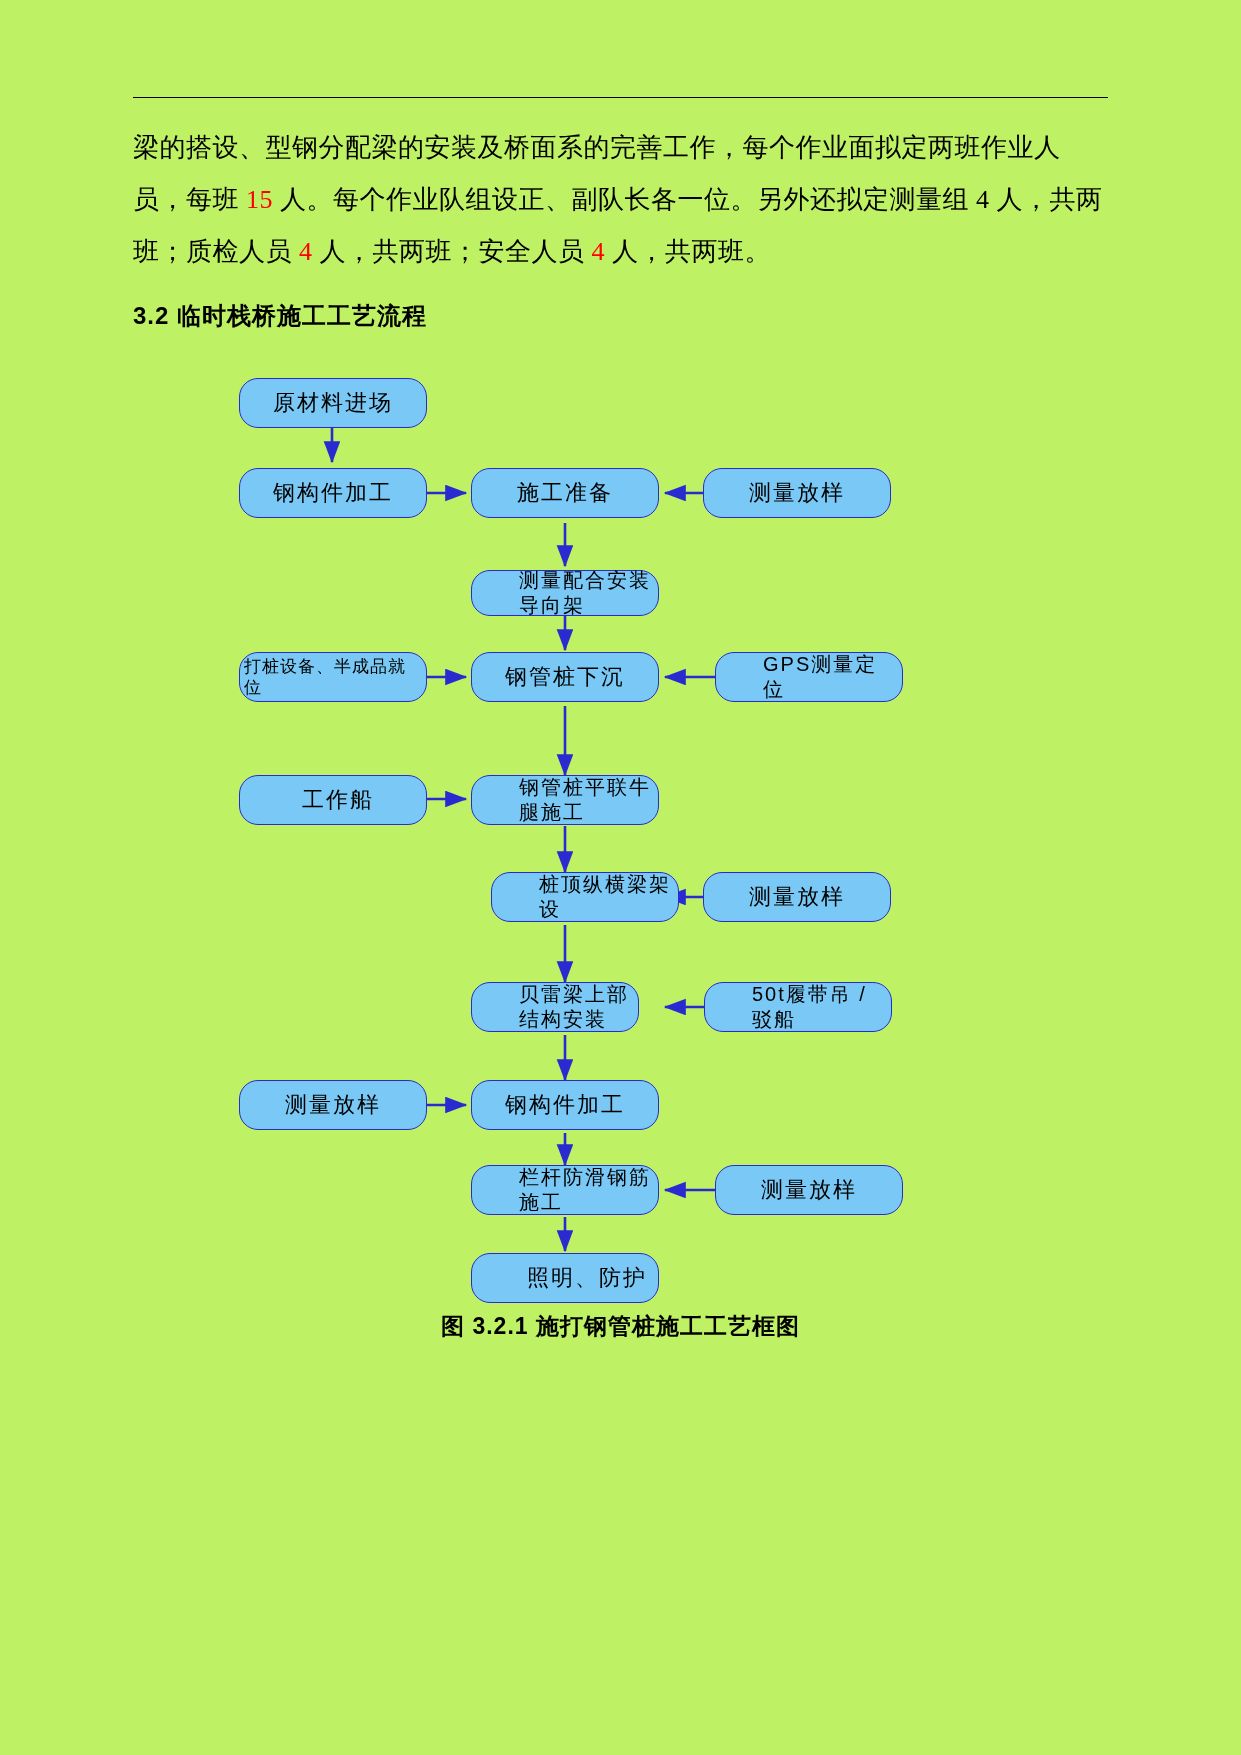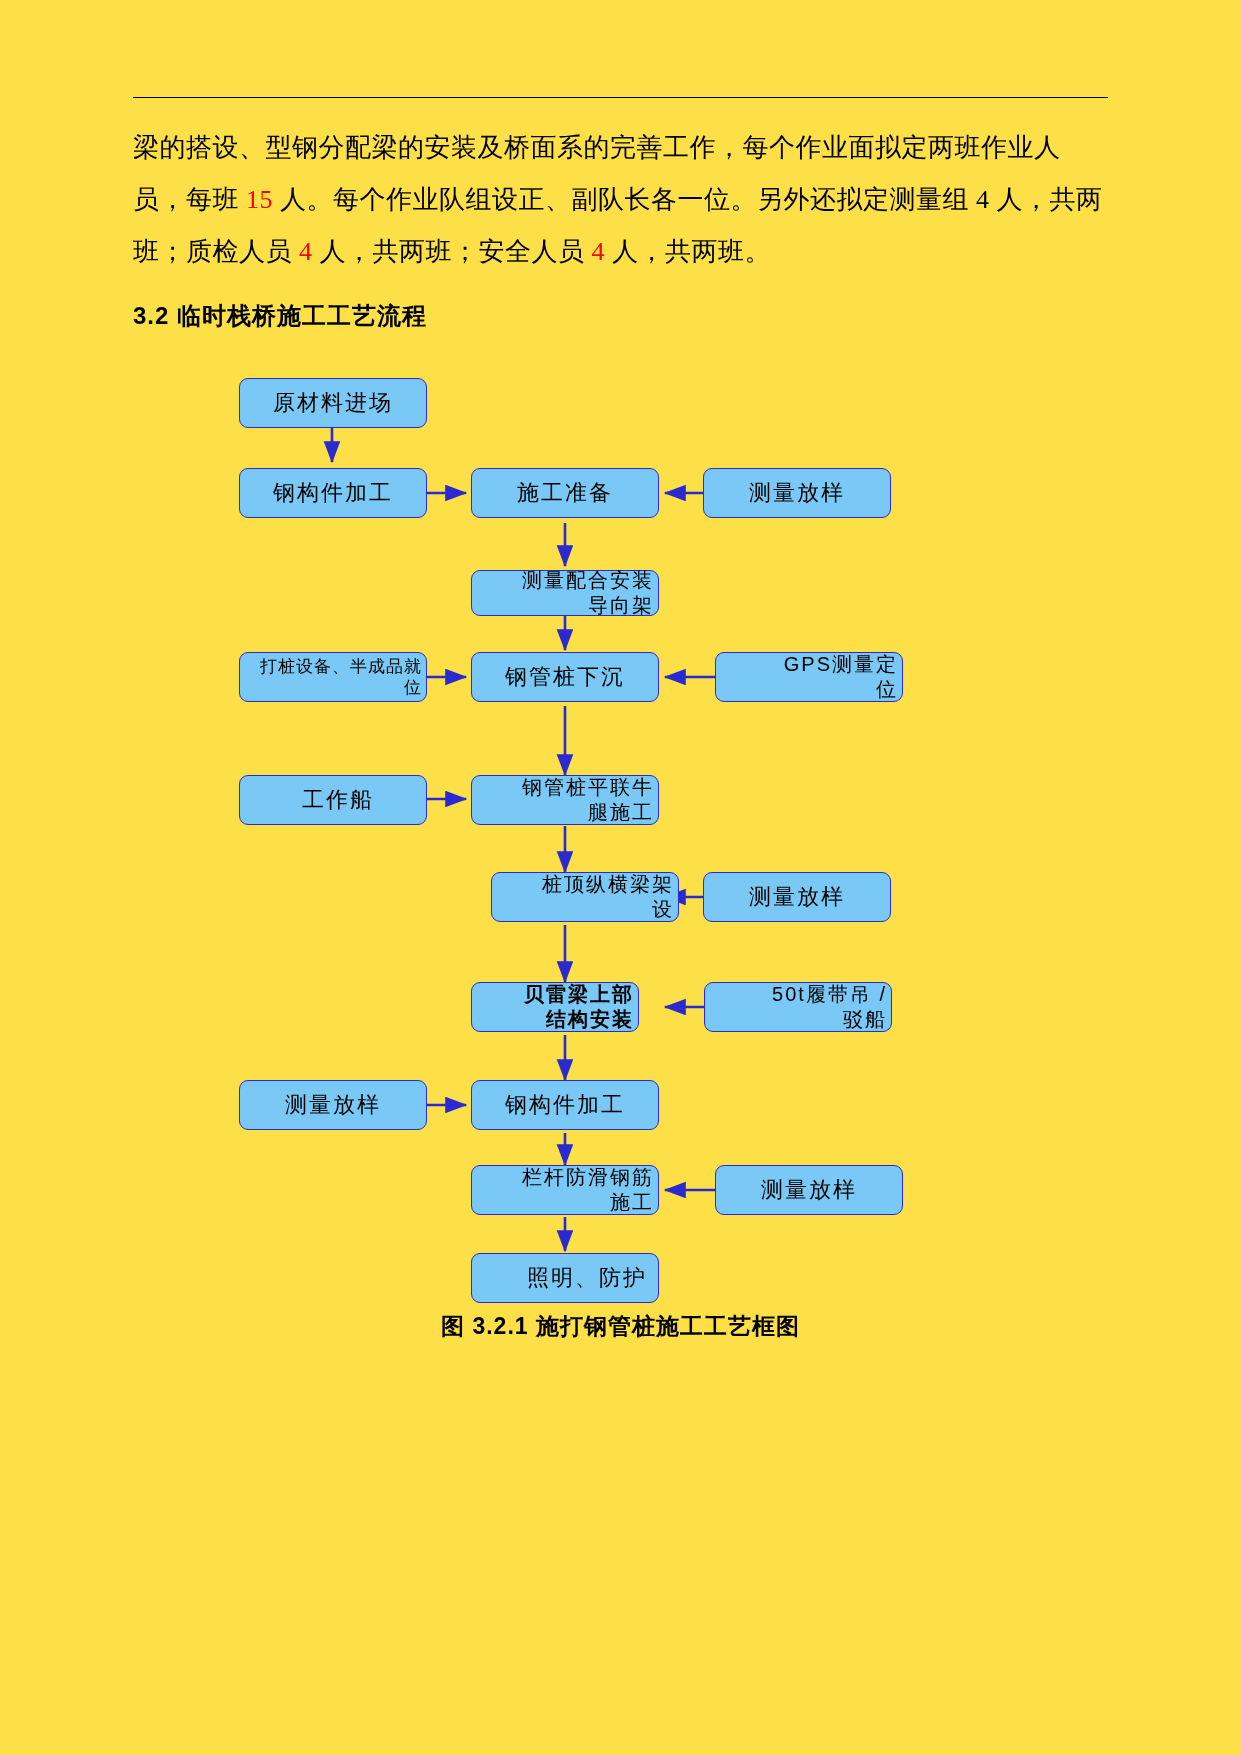--- a/index.html
+++ b/index.html
@@ -9,21 +9,21 @@
   }
   body {
     font-family: "Liberation Serif", "DejaVu Serif", serif;
     color: #000000;
   }
   .page {
     position: relative;
     width: 1241px;
     height: 1755px;
     margin: 0 auto;
-    background: #fde047;
+    background: #bef264;
     overflow: hidden;
   }
   .header-rule {
     position: absolute;
     left: 133px;
     top: 97px;
     width: 975px;
     height: 0;
     border-top: 1.5px solid #000000;
   }
@@ -65,25 +65,25 @@
     left: 0;
     top: 0;
     width: 1241px;
     height: 1755px;
   }
   .node {
     position: absolute;
     box-sizing: border-box;
     background: #79c8f5;
     border: 1px solid #2a2ad0;
-    border-radius: 9px;
+    border-radius: 19px;
     display: flex;
     align-items: center;
     justify-content: center;
-    text-align: right;
+    text-align: left;
     font-family: "Liberation Sans", "DejaVu Sans", sans-serif;
     color: #000000;
     letter-spacing: 2px;
     line-height: 1.25;
     padding: 2px 4px;
   }
   .n-big { font-size: 22px; }
   .n-mid { font-size: 20px; padding-left: 47px; }
   .n-sm  { font-size: 17px; letter-spacing: 1px; }
   svg.arrows {
@@ -197,21 +197,21 @@
     </div>
 
     <div class="node n-mid" style="left:471px; top:872px; width:188px; height:50px;margin-left:20px;">
       <span>桩顶纵横梁架设</span>
     </div>
 
     <div class="node n-big" style="left:703px; top:872px; width:188px; height:50px;">
       <span>测量放样</span>
     </div>
 
-    <div class="node n-mid" style="left:471px; top:982px; width:168px; height:50px;font-weight:bold;">
+    <div class="node n-mid" style="left:471px; top:982px; width:168px; height:50px;">
       <span>贝雷梁上部结构安装</span>
     </div>
 
     <div class="node n-mid" style="left:704px; top:982px; width:188px; height:50px;">
       <span>50t履带吊 / 驳船</span>
     </div>
 
     <div class="node n-big" style="left:239px; top:1080px; width:188px; height:50px;">
       <span>测量放样</span>
     </div>

